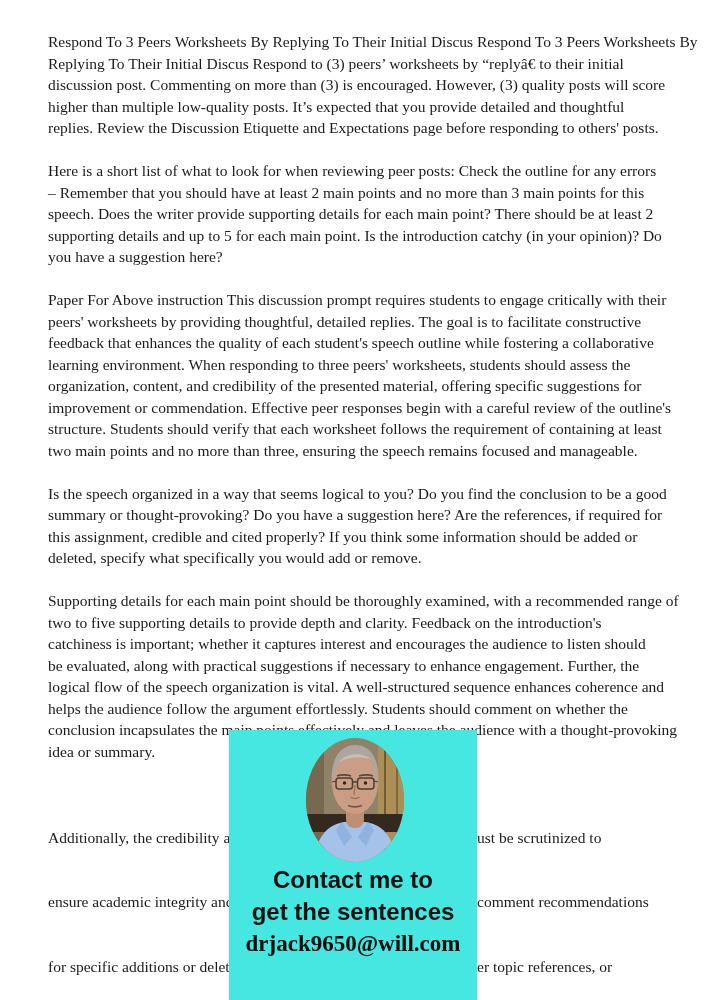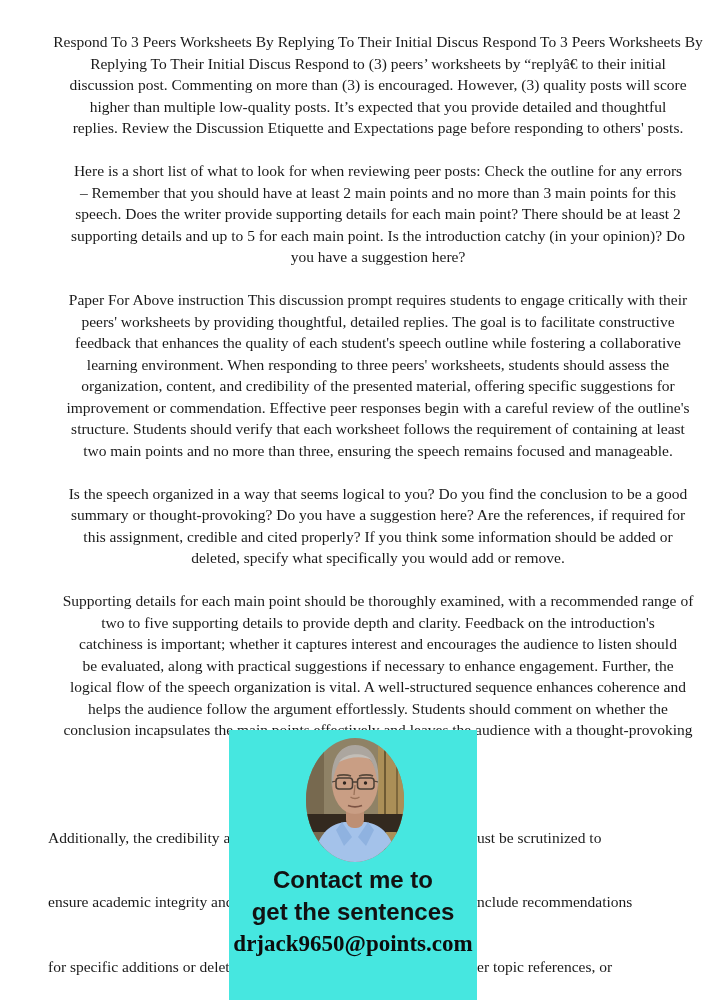--- a/index.html
+++ b/index.html
@@ -17,21 +17,20 @@
     top: 31px;
     width: 660px;
     font-family: "Liberation Serif", serif;
     font-size: 15.5px;
     line-height: 21.5px;
     color: #1a1a1a;
   }
   .para {
     margin: 0 0 21.5px 0;
     white-space: pre;
-    text-align: center;
   }
   .hidden-para { margin: 0; }
   .hline {
     position: relative;
     height: 21.5px;
     white-space: nowrap;
   }
   .frag-left { position: absolute; left: 0; top: 0; }
   .frag-right { position: absolute; left: 429px; top: 0; }
   .overlay {
@@ -110,21 +109,21 @@
 conclusion incapsulates the main points effectively and leaves the audience with a thought-provoking
 idea or summary.</p>
 
   <div class="para hidden-para">
     <div class="hline">
       <span class="frag-left">Additionally, the credibility and</span>
       <span class="frag-right">ust be scrutinized to</span>
     </div>
     <div class="hline">
       <span class="frag-left">ensure academic integrity and r</span>
-      <span class="frag-right">nclude recommendations</span>
+      <span class="frag-right">comment recommendations</span>
     </div>
     <div class="hline">
       <span class="frag-left">for specific additions or deletio</span>
       <span class="frag-right">er topic references, or</span>
     </div>
     
     
     
     
   </div>
@@ -159,14 +158,14 @@
       <line x1="30" y1="43" x2="26" y2="44" stroke="#4a3f35" stroke-width="1.2"></line>
       <line x1="68" y1="43" x2="72" y2="44" stroke="#4a3f35" stroke-width="1.2"></line>
       <circle cx="38.5" cy="45" r="1.7" fill="#2e241e"></circle>
       <circle cx="59.5" cy="45" r="1.7" fill="#2e241e"></circle>
       <path d="M49,47 L48,57 M44.5,59 C47,61 51,61 53.5,59" stroke="#9a7158" stroke-width="1.3" fill="none"></path>
       <path d="M42,67.5 C46,69 52,69 56,67.5" stroke="#7c5343" stroke-width="1.8" fill="none"></path>
     </g>
   </svg>
   <div class="ovl-line1">Contact me to</div>
   <div class="ovl-line2">get the sentences</div>
-  <div class="ovl-email">drjack9650@points.com</div>
+  <div class="ovl-email">drjack9650@will.com</div>
 </div>
 
 </body></html>

